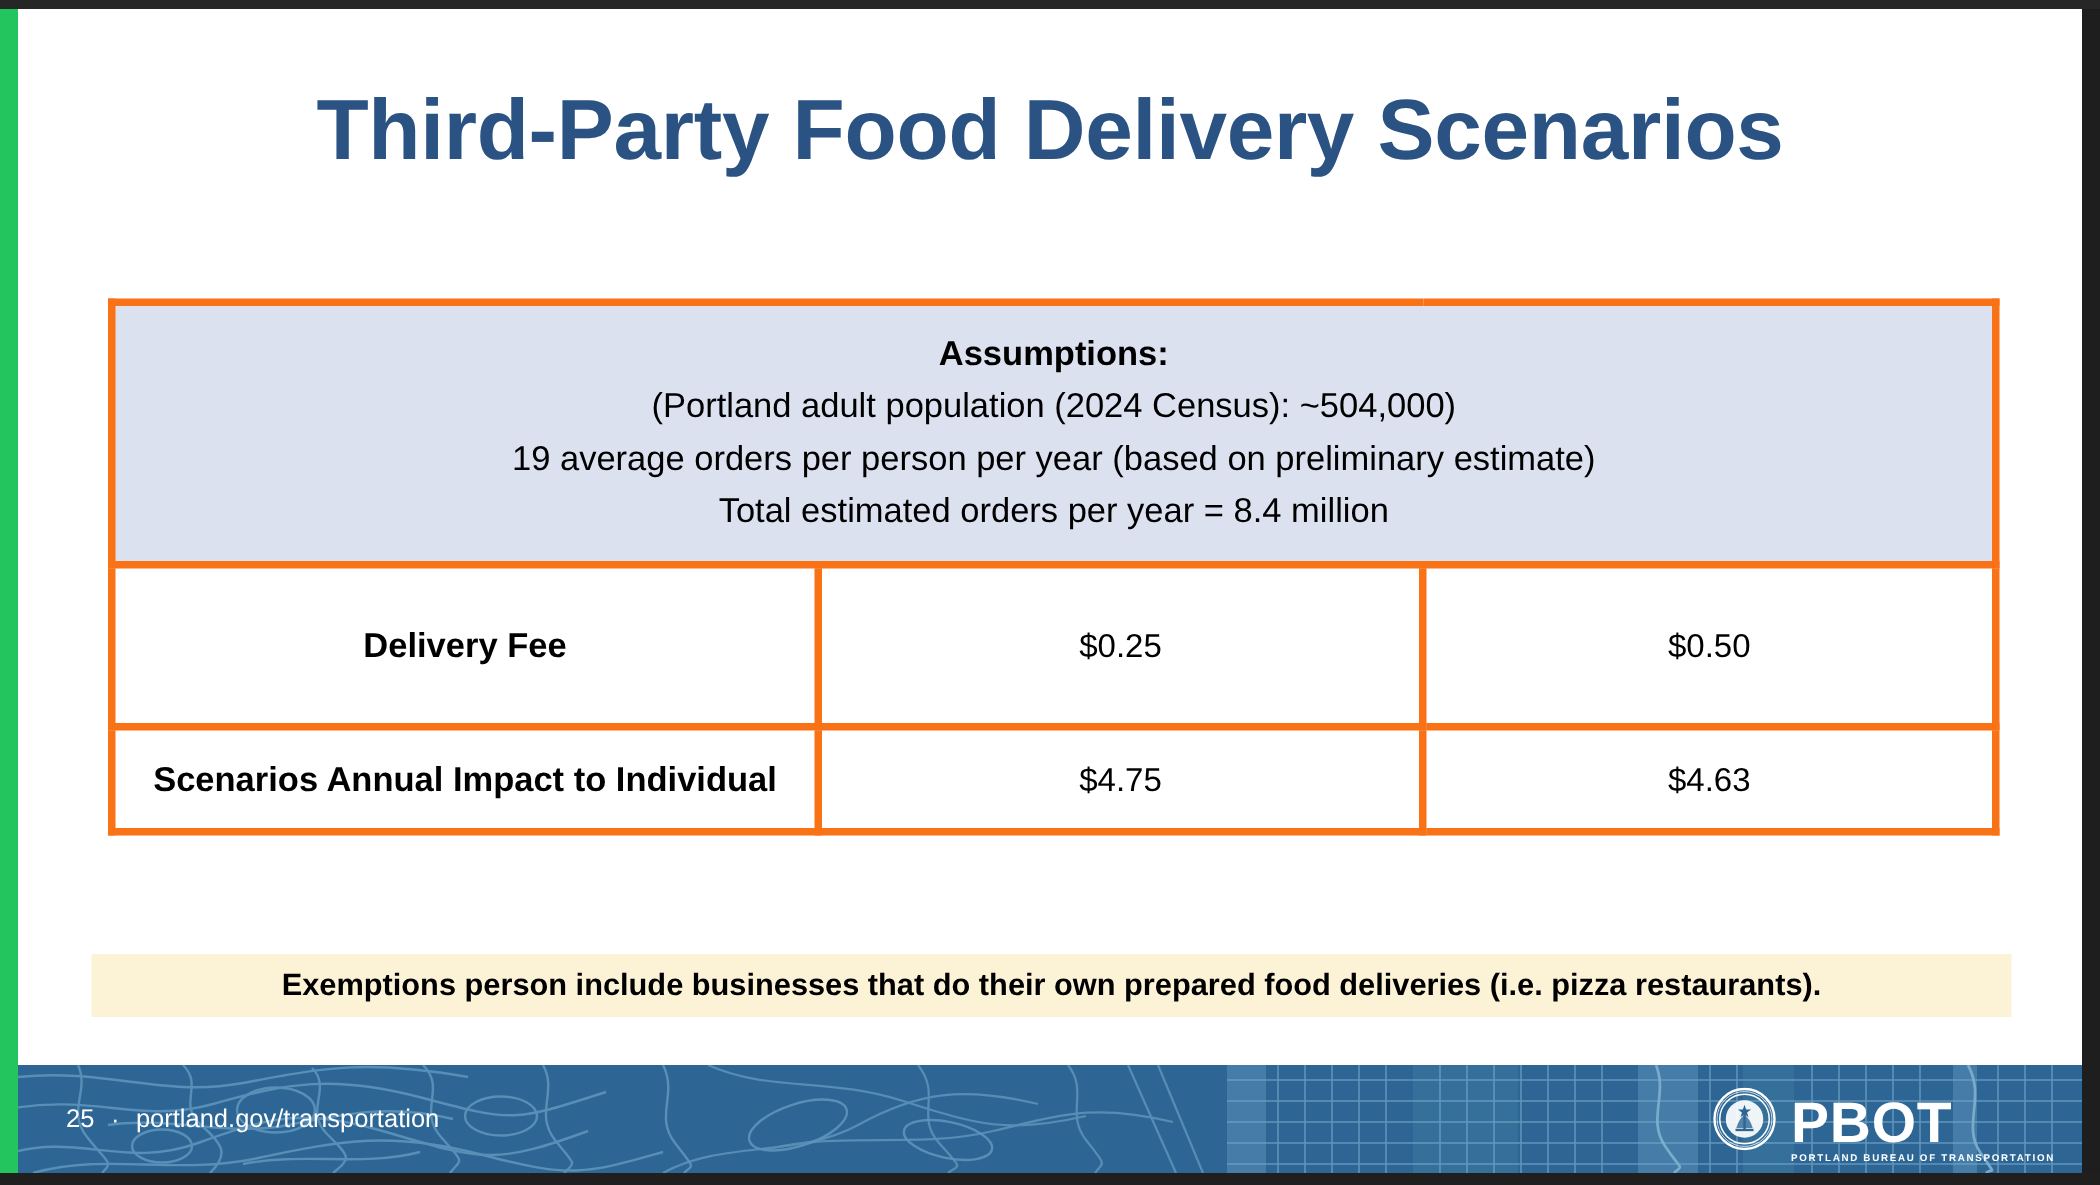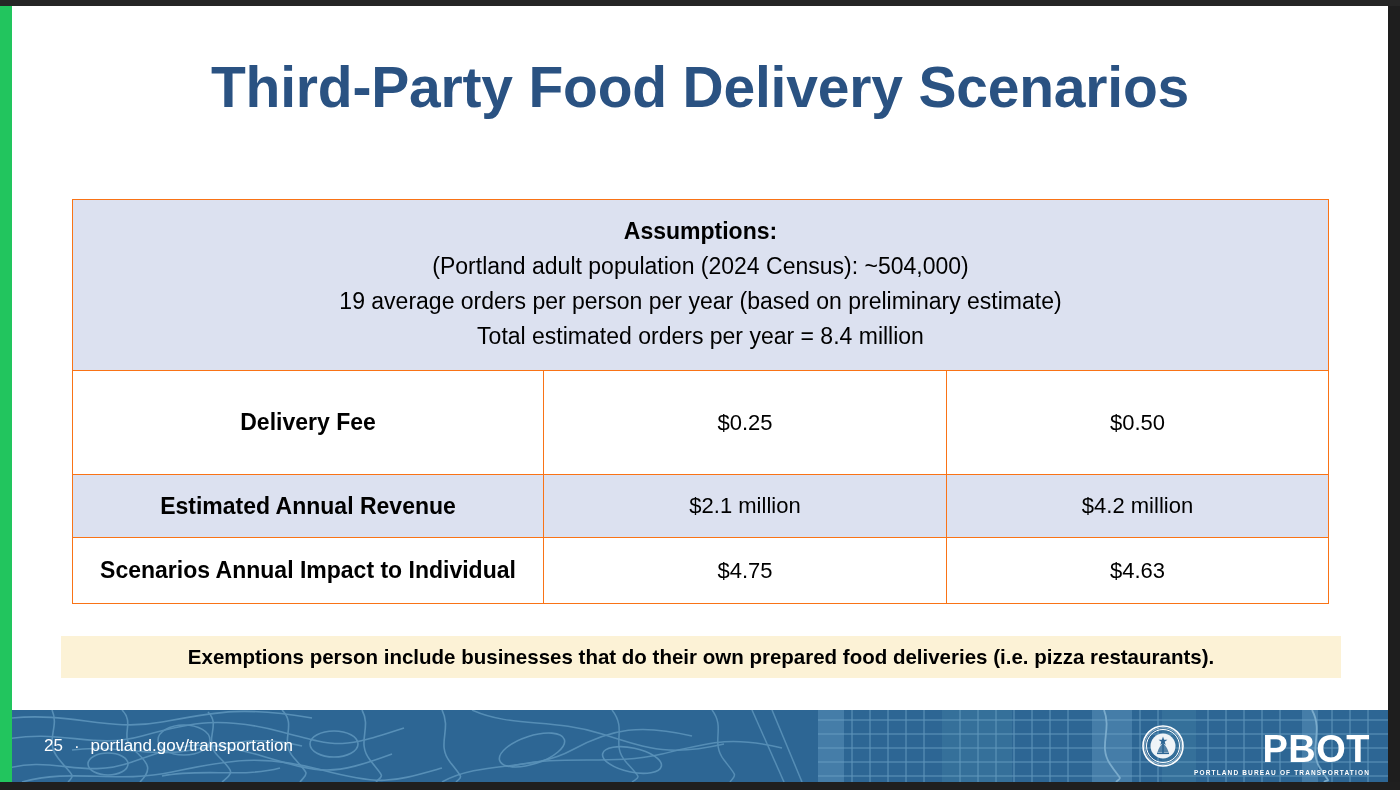--- a/index.html
+++ b/index.html
@@ -52,21 +52,21 @@
   
   #scenario-table {
     position: absolute;
     left: 60px;
     top: 193px;
     width: 1256px;
     border-collapse: collapse;
     table-layout: fixed;
   }
   #scenario-table td {
-    border: 1px solid #f97316;
+    border: 5px solid #f97316;
     padding: 0;
     color: #000000;
   }
 
   .assumptions-cell {
     background: #dce1f0;
     text-align: center;
     padding: 14px 10px 16px 10px !important;
   }
   .assumptions-line {
@@ -160,21 +160,21 @@
     height: 72px;
     display: flex;
     align-items: center;
     gap: 10px;
     z-index: 4;
   }
   #pbot-seal { flex: 0 0 auto; }
   #pbot-wordmark {
     display: flex;
     flex-direction: column;
-    align-items: flex-end;
+    align-items: flex-start;
     line-height: 1;
     margin-top: 16px;
   }
   #pbot-name {
     font-size: 38px;
     font-weight: bold;
     color: #ffffff;
     letter-spacing: 0.5px;
     line-height: 0.95;
   }
@@ -233,25 +233,20 @@
             <div class="assumptions-line">Total estimated orders per year = 8.4 million</div>
           </td>
         </tr>
 
         <tr class="row-white row-fee">
           <td class="row-label">Delivery Fee</td>
           <td class="row-value">$0.25</td>
           <td class="row-value">$0.50</td>
         </tr>
 
-        <tr class="row-tint row-revenue">
-          <td class="row-label">Estimated Annual Revenue</td>
-          <td class="row-value">$2.1 million</td>
-          <td class="row-value">$4.2 million</td>
-        </tr>
 
         <tr class="row-white row-impact">
           <td class="row-label">Scenarios Annual Impact to Individual</td>
           <td class="row-value">$4.75</td>
           <td class="row-value">$4.63</td>
         </tr>
       </tbody>
     </table>
 
     <div id="exemption-note">Exemptions person include businesses that do their own prepared food deliveries (i.e. pizza restaurants).</div>

